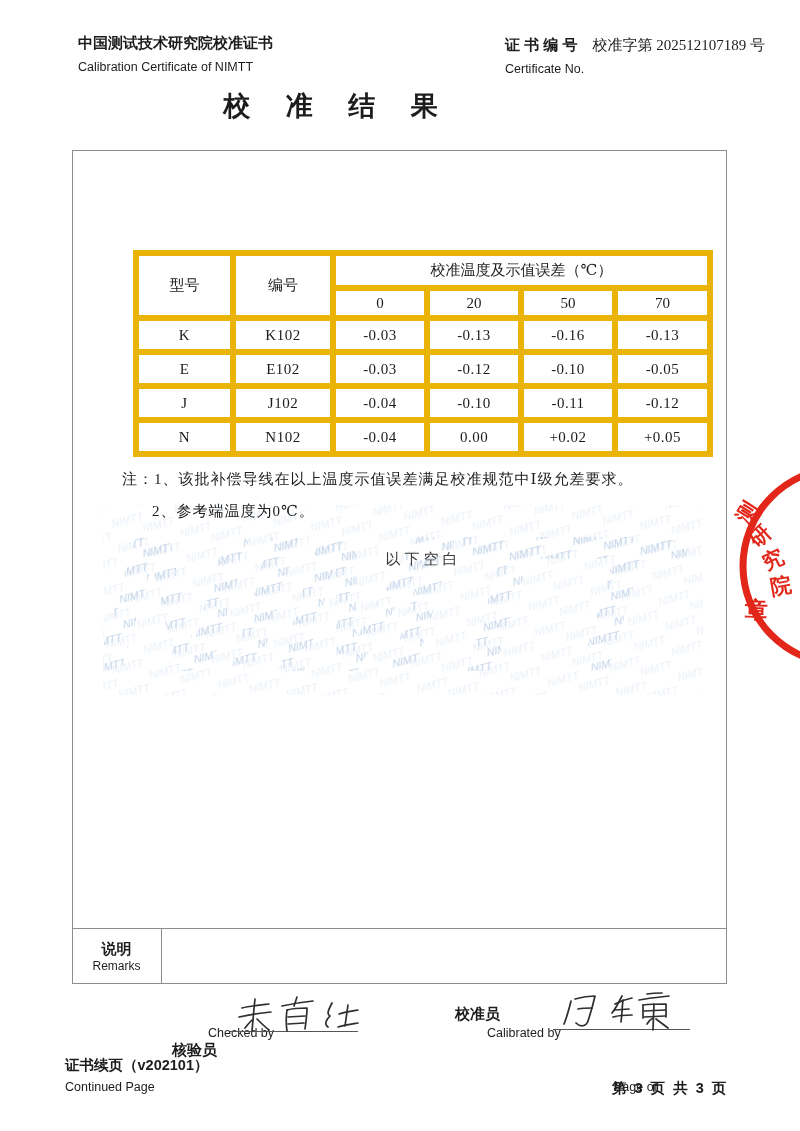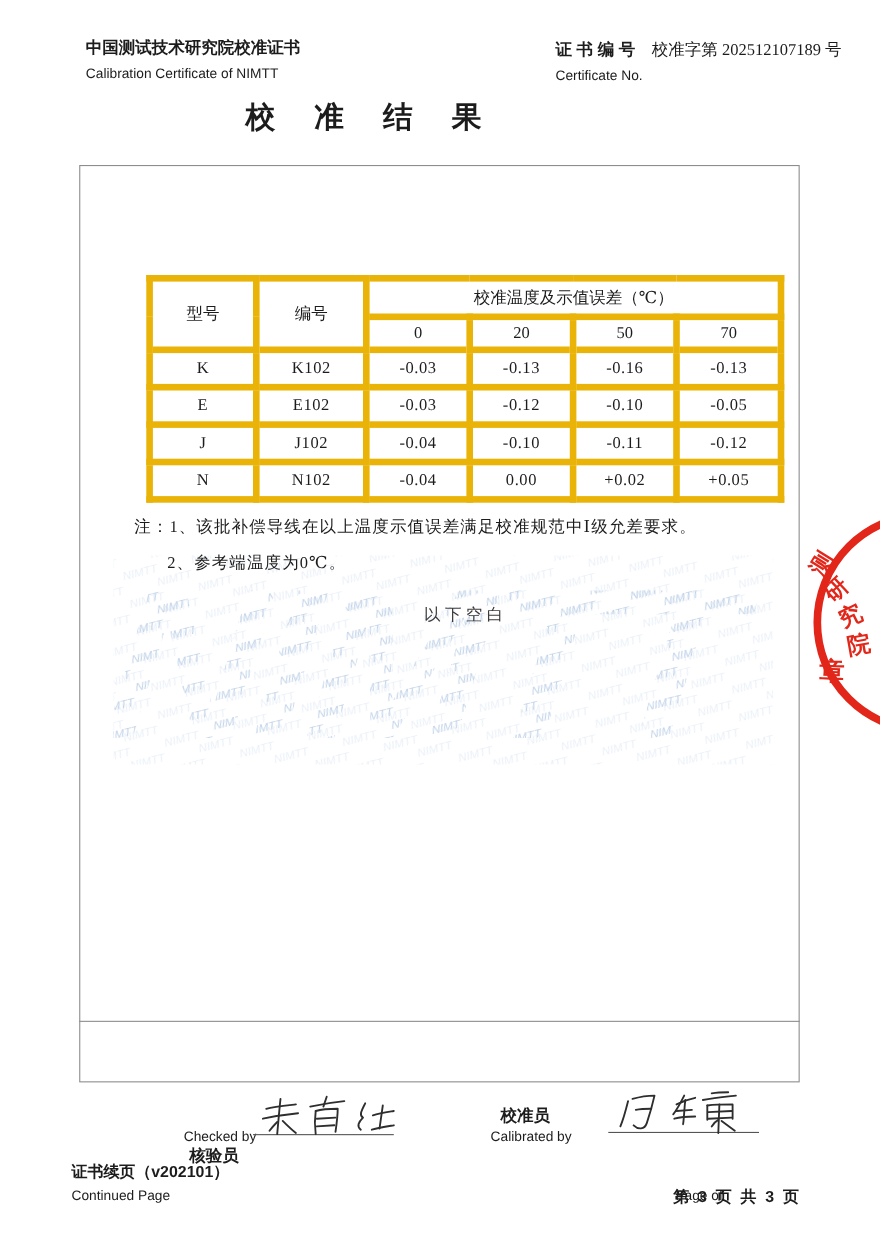--- a/index.html
+++ b/index.html
@@ -63,21 +63,21 @@
   .remarks-label-cell { width:90px; border-right:1px solid #8d8d8d;
                  display:flex; flex-direction:column; align-items:center; justify-content:center; }
   .remarks-zh { font-size:15px; font-weight:bold; }
   .remarks-en { font-size:12px; }
   .remarks-content { flex:1; display:flex; align-items:center; justify-content:center;
                  font-size:15px; letter-spacing:0.5px; }
   .it { font-style:italic; }
 
   
   .sig-label-zh { font-size:15px; font-weight:bold; }
-  .sig-label-en { font-size:12.5px; }
+  .sig-label-en { font-size:12.5px;margin-left:41px; }
   .sig-block-1-zh { left:172px; top:1005px;margin-top:36px; }
   .sig-block-1-en { left:167px; top:1026px; }
   .sig-line-1 { left:230px; top:1031px; width:128px; border-bottom:1.2px solid #555; }
   .sig-svg-1  { left:236px; top:995px; }
   .sig-block-2-zh { left:455px; top:1005px; }
   .sig-block-2-en { left:446px; top:1026px; }
   .sig-line-2 { left:553px; top:1029px; width:137px; border-bottom:1.2px solid #555; }
   .sig-svg-2  { left:558px; top:990px; }
 
   
@@ -184,20 +184,24 @@
     <g fill="#e2271a" font-family="Liberation Serif, serif" font-weight="bold" font-size="21" text-anchor="middle">
       <text transform="translate(753,516) rotate(-58)">测</text>
       <text transform="translate(765,541) rotate(-43)">研</text>
       <text transform="translate(776,566) rotate(-26)">究</text>
       <text transform="translate(782,593) rotate(-10)">院</text>
       <text font-size="23" transform="translate(756,618) rotate(2)">章</text>
     </g>
   </svg>
 
   <div class="abs remarks-row">
+    <div class="remarks-label-cell">
+      <div class="remarks-zh sans">说明</div>
+      <div class="remarks-en sans">Remarks</div>
+    </div>
   </div>
 
   <div class="abs sig-block-1-zh sig-label-zh sans">核验员</div>
   <div class="abs sig-block-1-en sig-label-en sans">Checked by</div>
   <div class="abs sig-line-1"></div>
   <svg class="abs sig-svg-1" width="125" height="38" viewBox="0 0 125 38">
     <g fill="none" stroke="#2e2e2e" stroke-width="1.7" stroke-linecap="round" stroke-linejoin="round">
       <path d="M19,4 C18,13 17,25 16,36"></path>
       <path d="M6,13 C13,11 24,10 33,9"></path>
       <path d="M3,22 C12,20 25,18 35,17"></path>

